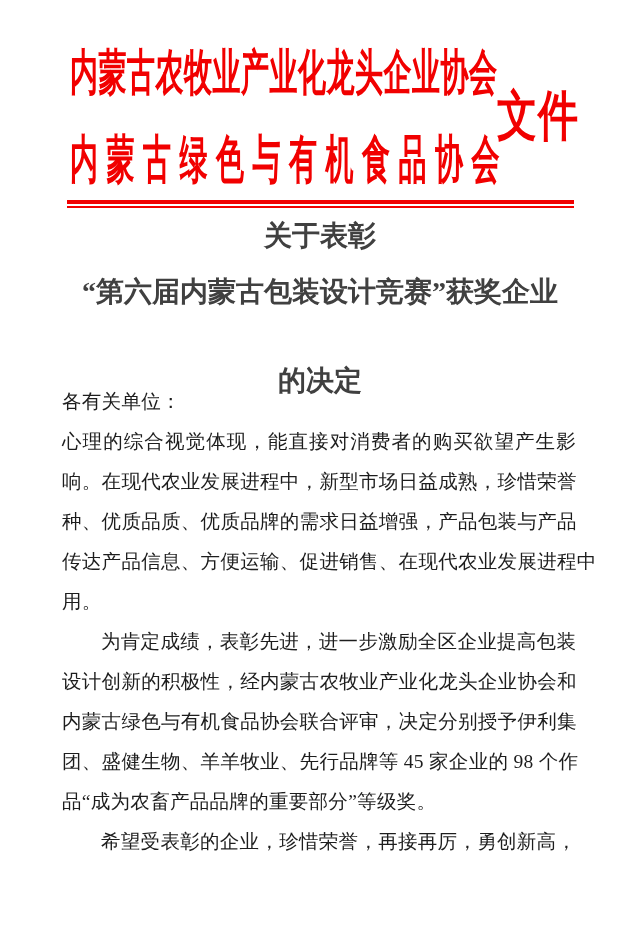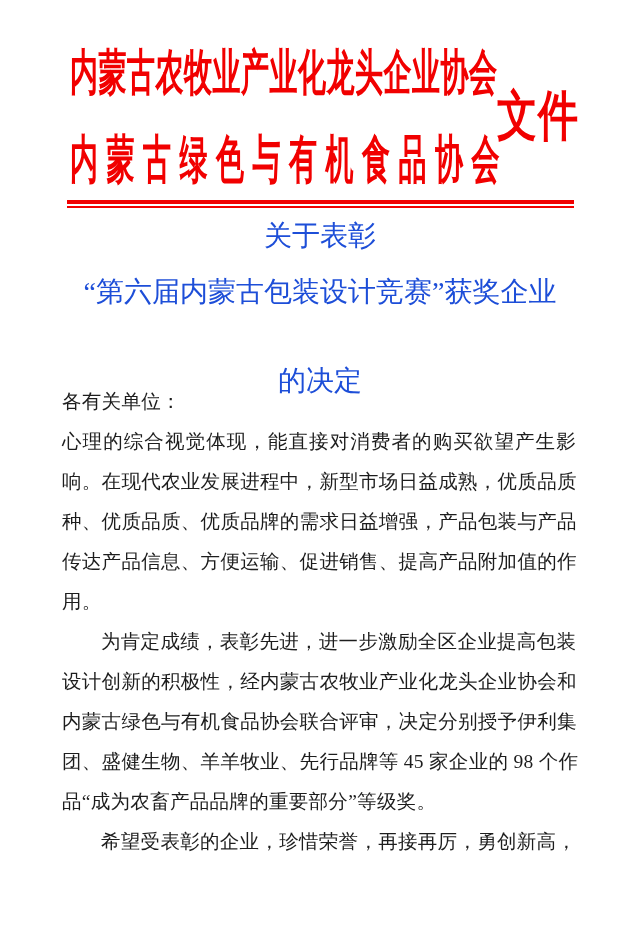--- a/index.html
+++ b/index.html
@@ -23,21 +23,21 @@
     white-space:nowrap;transform-origin:left top;transform:scaleY(1.35);
     letter-spacing:1px;
   }
   .red-rule{position:absolute;left:67px;top:200px;width:507px;}
   .red-rule .thick{height:4px;background:#f10000;}
   .red-rule .gap{height:2px;background:#ffffff;}
   .red-rule .thin{height:2px;background:#f10000;}
   
   .title-line{
     position:absolute;left:0;width:640px;text-align:center;
-    font-size:28px;font-weight:normal;color:#1d4ed8;line-height:32px;
+    font-size:28px;font-weight:bold;color:#404040;line-height:32px;
     white-space:nowrap;
   }
   .title-line.t1{top:220px;}
   .title-line.t2{top:276px;}
   .title-line.t3{top:335px;margin-top:30px;}
   
   .doc-body{
     position:absolute;left:62px;top:382px;width:514px;
     font-size:19.5px;color:#1d1d1d;
   }
@@ -65,23 +65,23 @@
     <div class="thin"></div>
   </div>
 
   <div class="title-line t1">关于表彰</div>
   <div class="title-line t2">“第六届内蒙古包装设计竞赛”获奖企业</div>
   <div class="title-line t3">的决定</div>
 
   <div class="doc-body">
       <div class="bline">各有关单位：</div>
       <div class="bline just">心理的综合视觉体现，能直接对消费者的购买欲望产生影</div>
-      <div class="bline just">响。在现代农业发展进程中，新型市场日益成熟，优质品质</div>
+      <div class="bline just">响。在现代农业发展进程中，新型市场日益成熟，珍惜荣誉</div>
       <div class="bline just">种、优质品质、优质品牌的需求日益增强，产品包装与产品</div>
-      <div class="bline just">传达产品信息、方便运输、促进销售、提高产品附加值的作</div>
+      <div class="bline just">传达产品信息、方便运输、促进销售、在现代农业发展进程中</div>
       <div class="bline">用。</div>
       <div class="bline just ind">为肯定成绩，表彰先进，进一步激励全区企业提高包装</div>
       <div class="bline just">设计创新的积极性，经内蒙古农牧业产业化龙头企业协会和</div>
       <div class="bline just">内蒙古绿色与有机食品协会联合评审，决定分别授予伊利集</div>
       <div class="bline just">团、盛健生物、羊羊牧业、先行品牌等 45 家企业的 98 个作</div>
       <div class="bline">品“成为农畜产品品牌的重要部分”等级奖。</div>
       <div class="bline ind">希望受表彰的企业，珍惜荣誉，再接再厉，勇创新高，</div>
     </div>
 
 </div>

